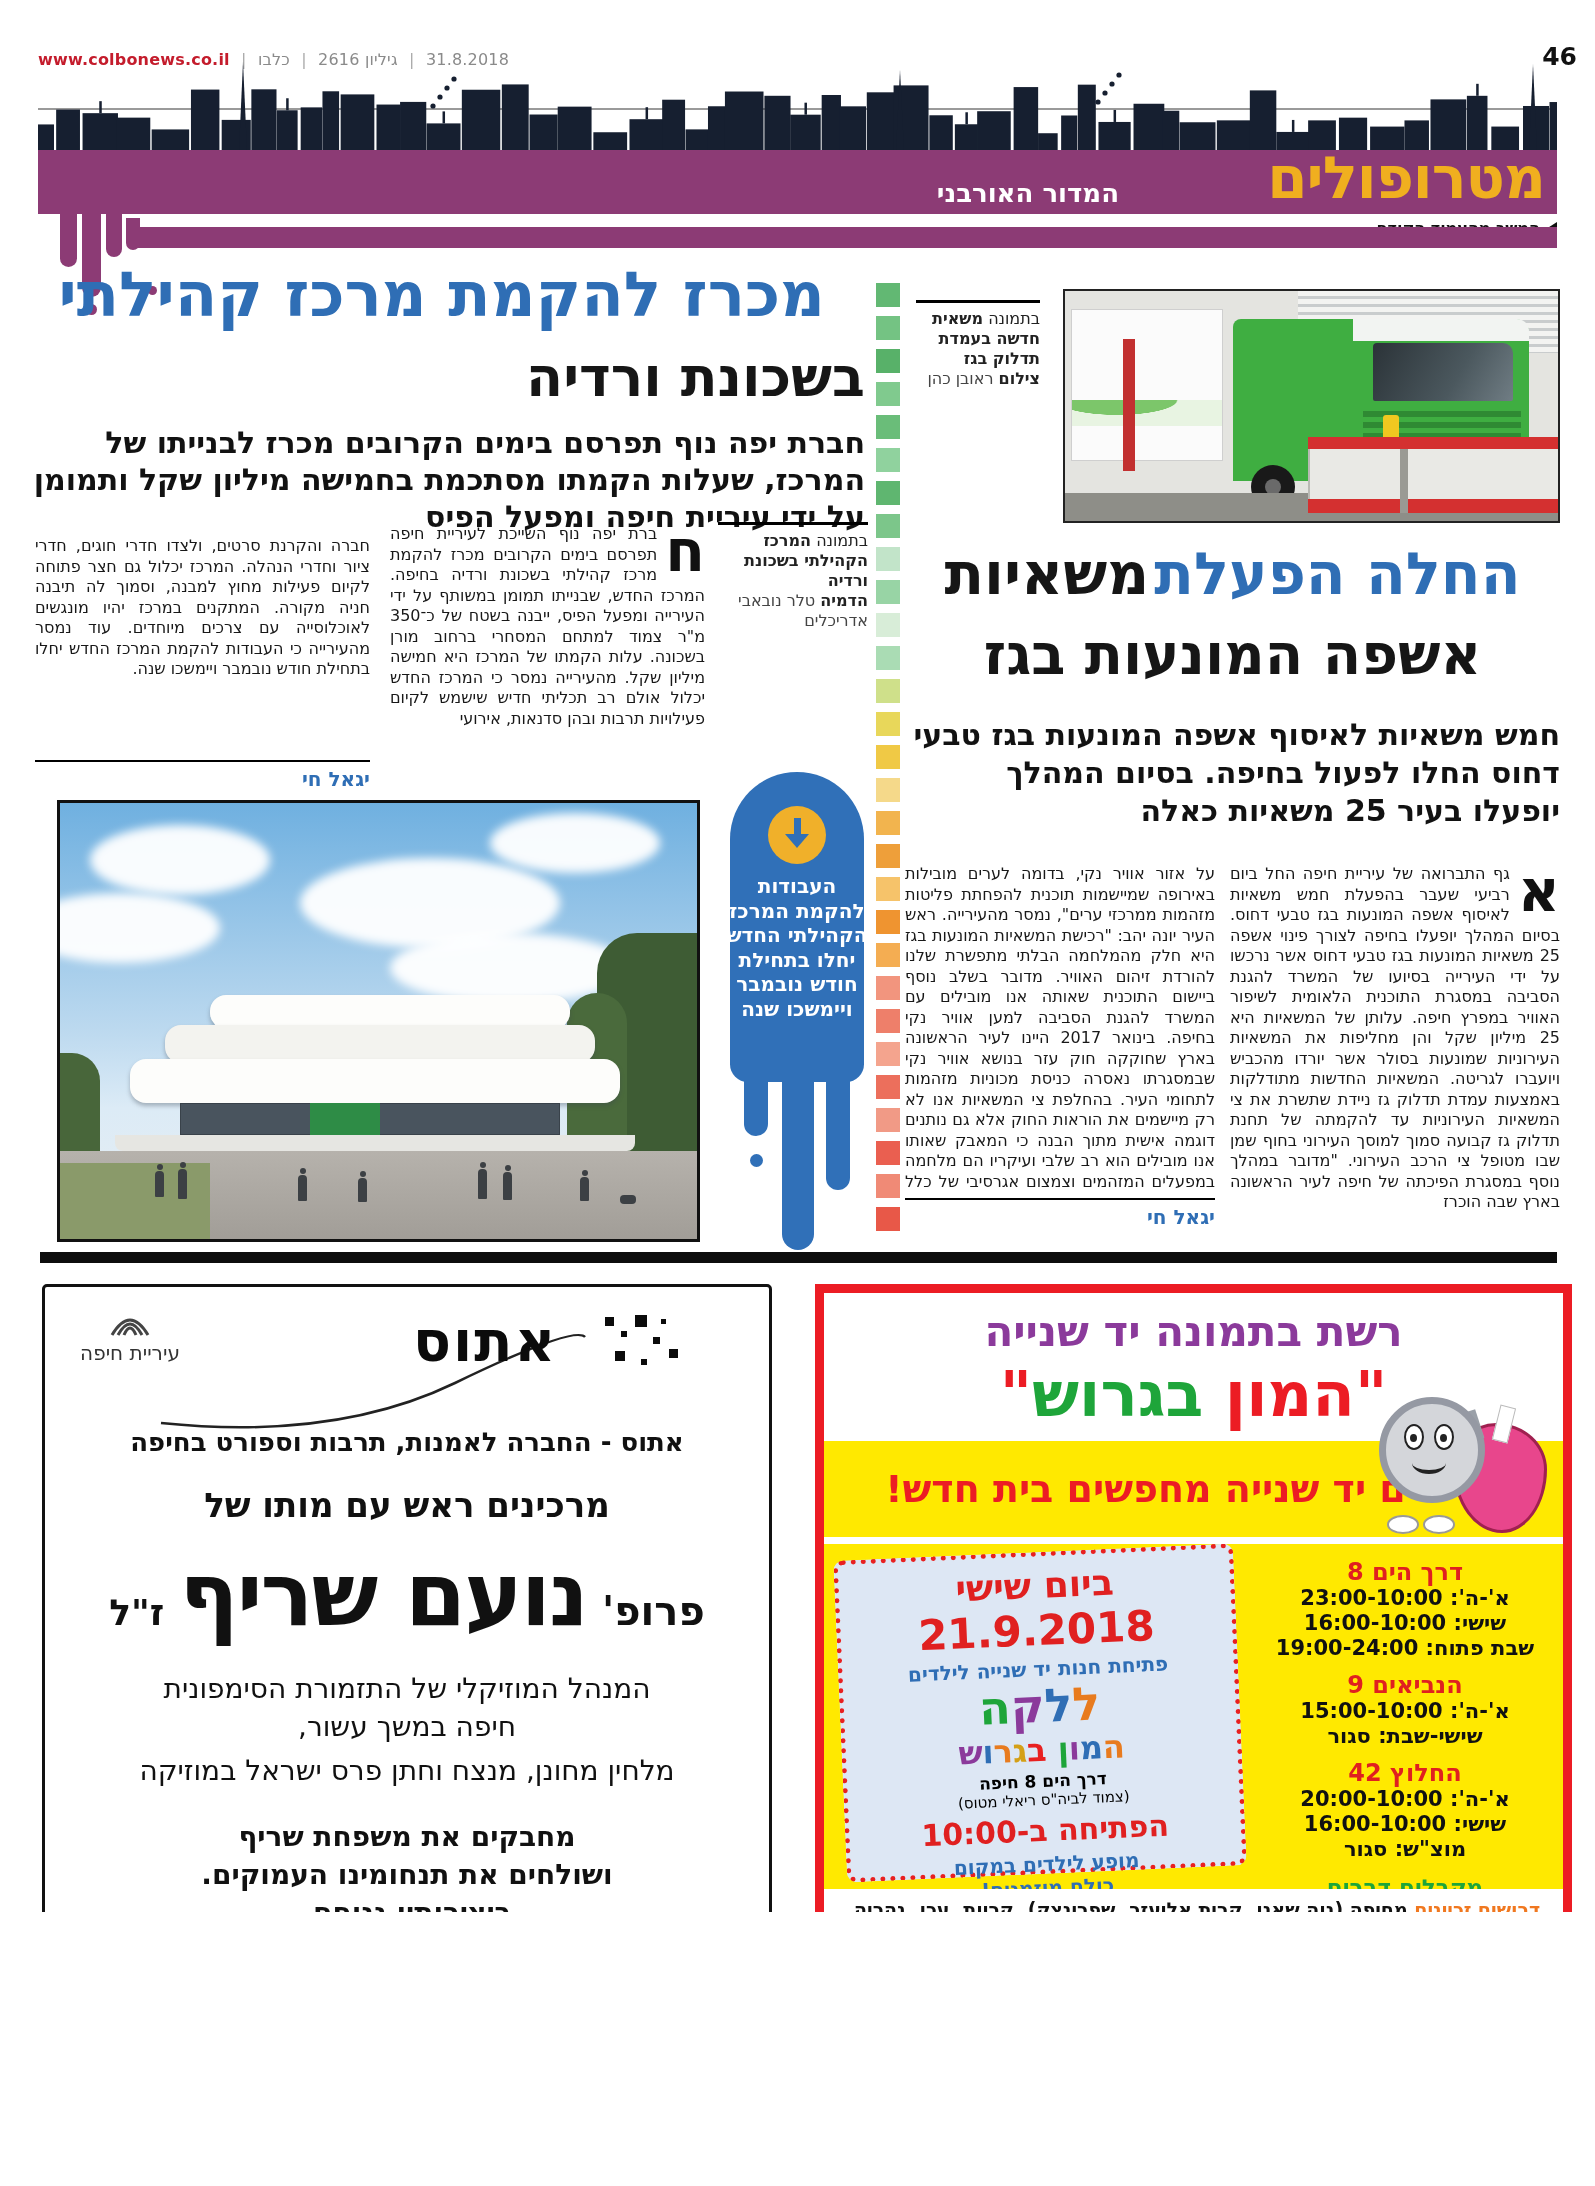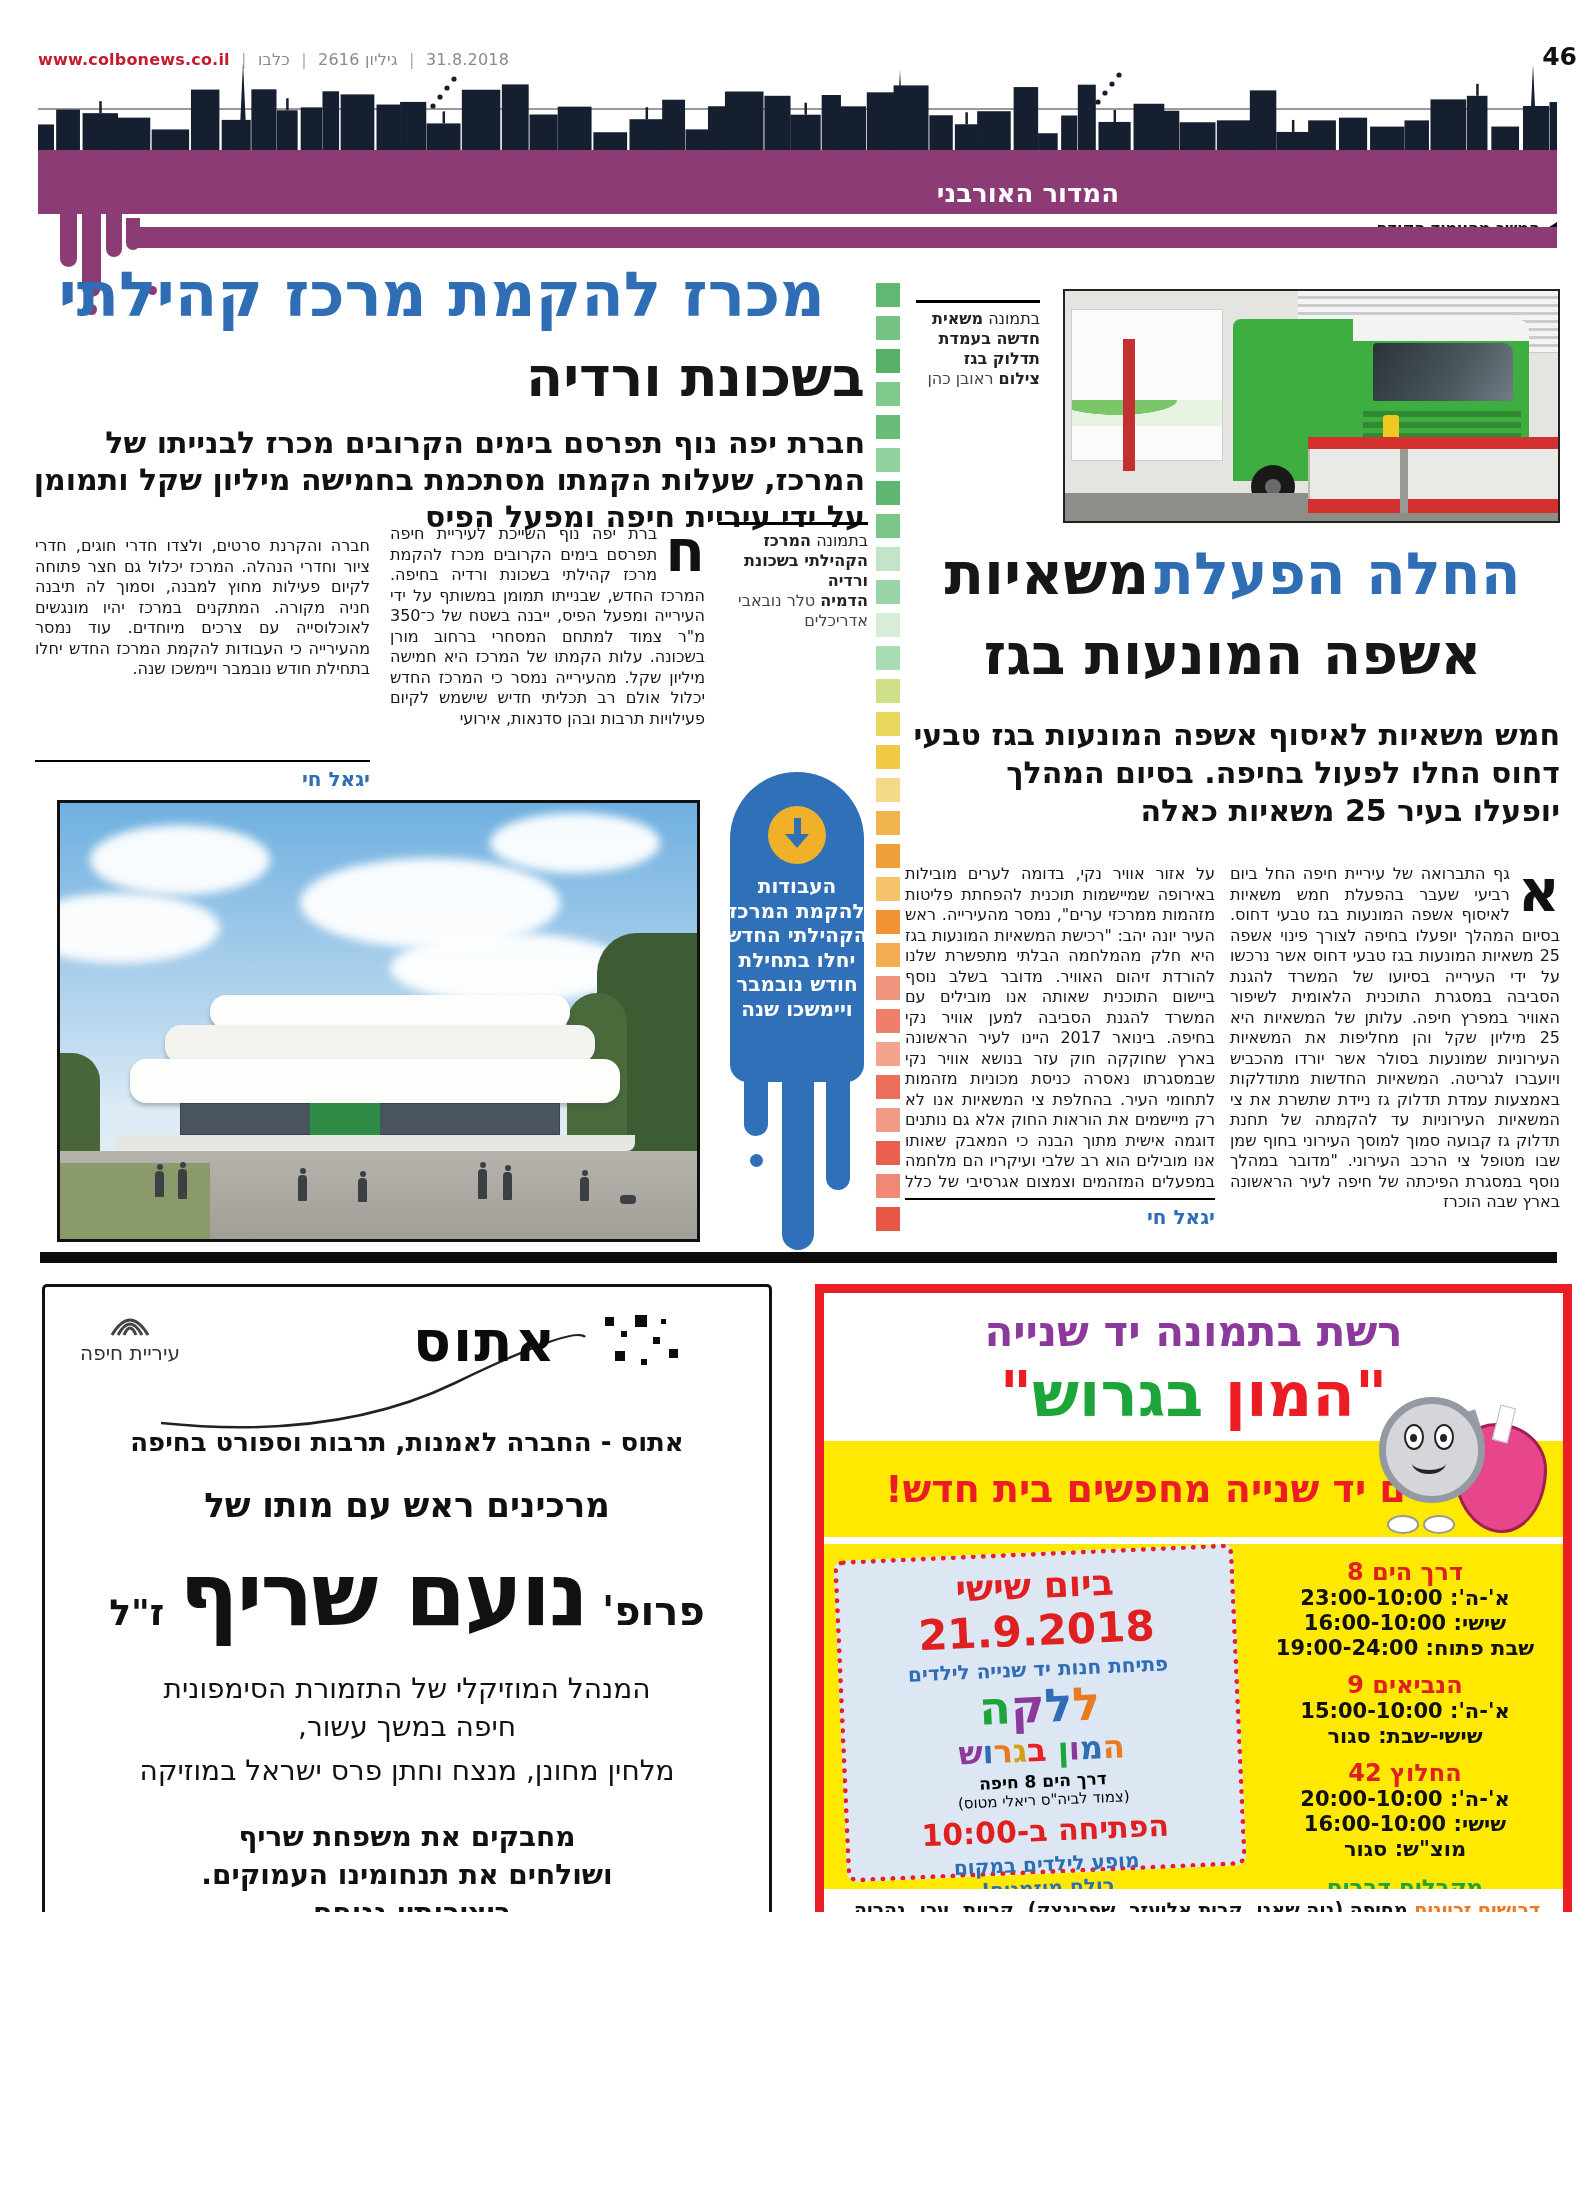--- a/index.html
+++ b/index.html
@@ -216,20 +216,21 @@
         <circle cx="409" cy="32" r="2.6" fill="#161f30"></circle>
         <circle cx="416" cy="23" r="2.6" fill="#161f30"></circle>
         <circle cx="1060" cy="46" r="2.6" fill="#161f30"></circle>
         <circle cx="1067" cy="37" r="2.6" fill="#161f30"></circle>
         <circle cx="1074" cy="28" r="2.6" fill="#161f30"></circle>
         <circle cx="1081" cy="19" r="2.6" fill="#161f30"></circle>
       </svg>
   </div>
 
   <div class="abs mast-band">
+    <div class="mast-title">מטרופולים</div>
     <div class="mast-sub">המדור האורבני</div>
   </div>
   <div class="abs continued">
     <span class="tri-left"></span>
     <span>המשך מהעמוד הקודם</span>
   </div>
   <div class="abs rule-purple"></div>
 
   <div class="abs drip" style="left:60px;top:205px;width:17px;height:62px;"></div>
   <div class="abs drip" style="left:82px;top:205px;width:19px;height:92px;"></div>

